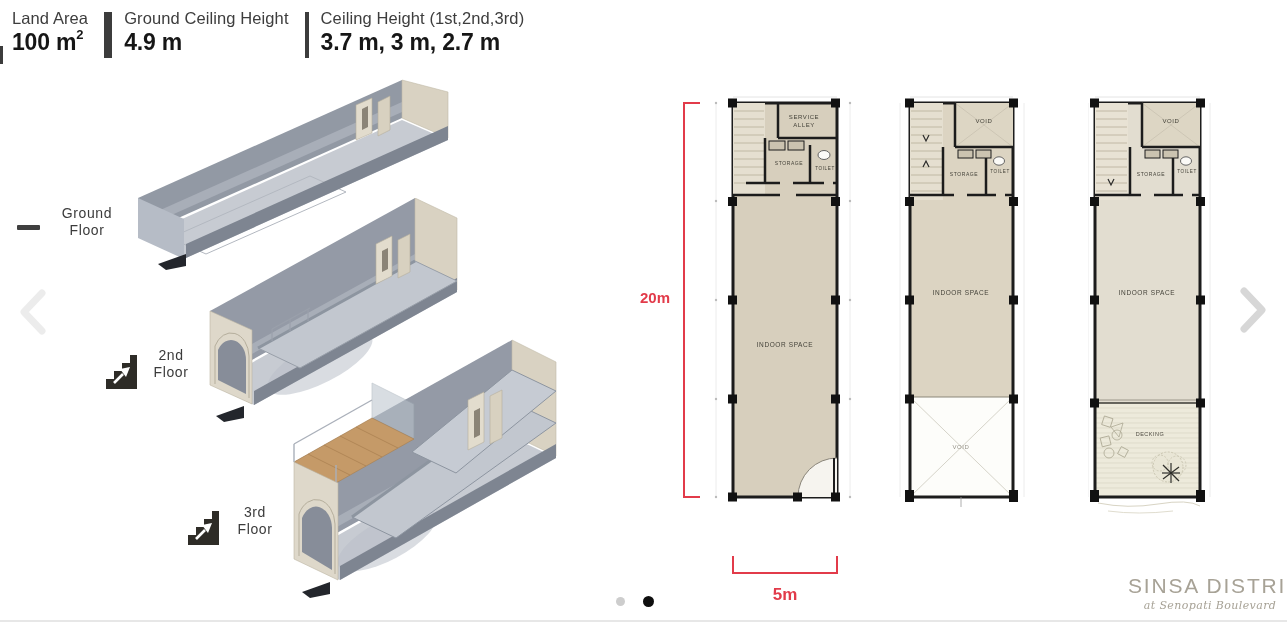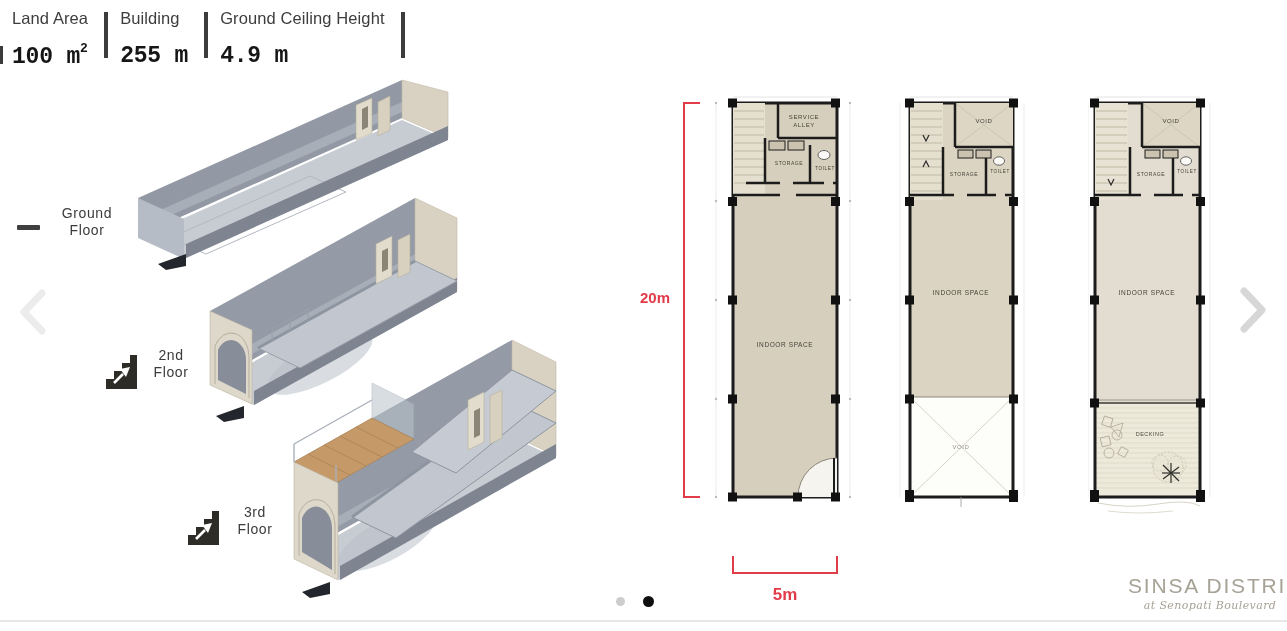--- a/index.html
+++ b/index.html
@@ -4,21 +4,21 @@
 <style>
   * { margin:0; padding:0; box-sizing:border-box; }
   body { background:#fff; font-family:"Liberation Sans", sans-serif; }
   .page { position:relative; width:1287px; height:631px; background:#ffffff; overflow:hidden; }
 
   
   .specs { position:absolute; left:8px; top:9px; display:flex; align-items:flex-start; }
   .spec-block { padding:0 16px 0 12px; }
   .spec-block:first-child { padding-left:4px; }
   .spec-label { font-size:16.5px; color:#3d3d3d; letter-spacing:.1px; }
-  .spec-value { font-size:23px; font-weight:bold; color:#161616; margin-top:15px; letter-spacing:-.2px;font-family:Liberation Mono, monospace; }
+  .spec-value { font-size:23px; font-weight:bold; color:#161616; margin-top:1px; letter-spacing:-.2px; }
   .spec-value sup { font-size:13px; position:relative; top:-2px; }
   .spec-divider { width:4px; height:46px; background:#3c3c3c; margin-top:3px; flex:none; }
   .edge-nub { position:absolute; left:0; top:46px; width:3px; height:18px; background:#3c3c3c; }
 
   
   .floor-label { position:absolute; text-align:center; font-size:14px; color:#3b3b3b; letter-spacing:.6px; line-height:1.22; }
   .ground-dash { position:absolute; left:17px; top:225px; width:23px; height:5px; background:#3f3f3f; border-radius:1px; }
 
   
   .chevron { position:absolute; background:none; border:none; cursor:pointer; padding:0; }
@@ -44,30 +44,30 @@
 <div class="page">
 
   <div class="edge-nub"></div>
 
   <div class="specs">
     <div class="spec-block">
       <div class="spec-label">Land Area</div>
       <div class="spec-value"><span>100 m</span><sup>2</sup></div>
     </div>
     <div class="spec-divider"></div>
-    <div class="spec-block">
-      <div class="spec-label">Building</div>
-      <div class="spec-value">255 m</div>
-    </div>
     <div class="spec-divider"></div>
     <div class="spec-block">
       <div class="spec-label">Ground Ceiling Height</div>
       <div class="spec-value">4.9 m</div>
     </div>
     <div class="spec-divider"></div>
+    <div class="spec-block">
+      <div class="spec-label">Ceiling Height (1st,2nd,3rd)</div>
+      <div class="spec-value">3.7 m, 3 m, 2.7 m</div>
+    </div>
   </div>
 
   <svg style="left:110px;top:78px" width="350" height="192" viewBox="0 0 350 192">
     <polygon points="28,158 292,40 292,2 28,120" fill="#9299a4"></polygon>
     <polygon points="28,152 292,34 292,24 28,142" fill="#a8aeb8"></polygon>
     <polygon points="292,40 338,60 338,14 292,2" fill="#d9d2c2" stroke="#c1baa8" stroke-width="0.6"></polygon>
     <polygon points="30,160 292,42 338,62 76,180" fill="#c7cbd2"></polygon>
     <polygon points="60,160 200,98 236,114 96,176" fill="none" stroke="#b3b8c0" stroke-width="1"></polygon>
     <polygon points="76,180 338,62 338,48 76,166" fill="#7e8591"></polygon>
     <polygon points="28,120 28,160 74,181 74,141" fill="#b6bcc6"></polygon>

